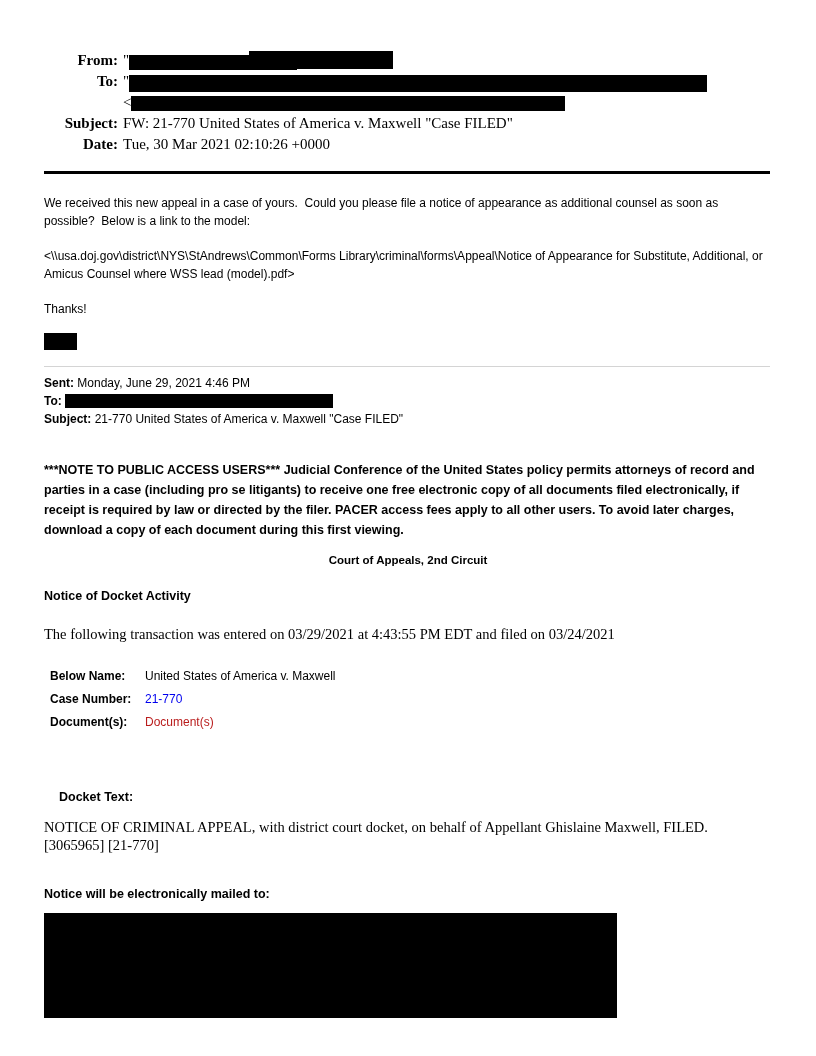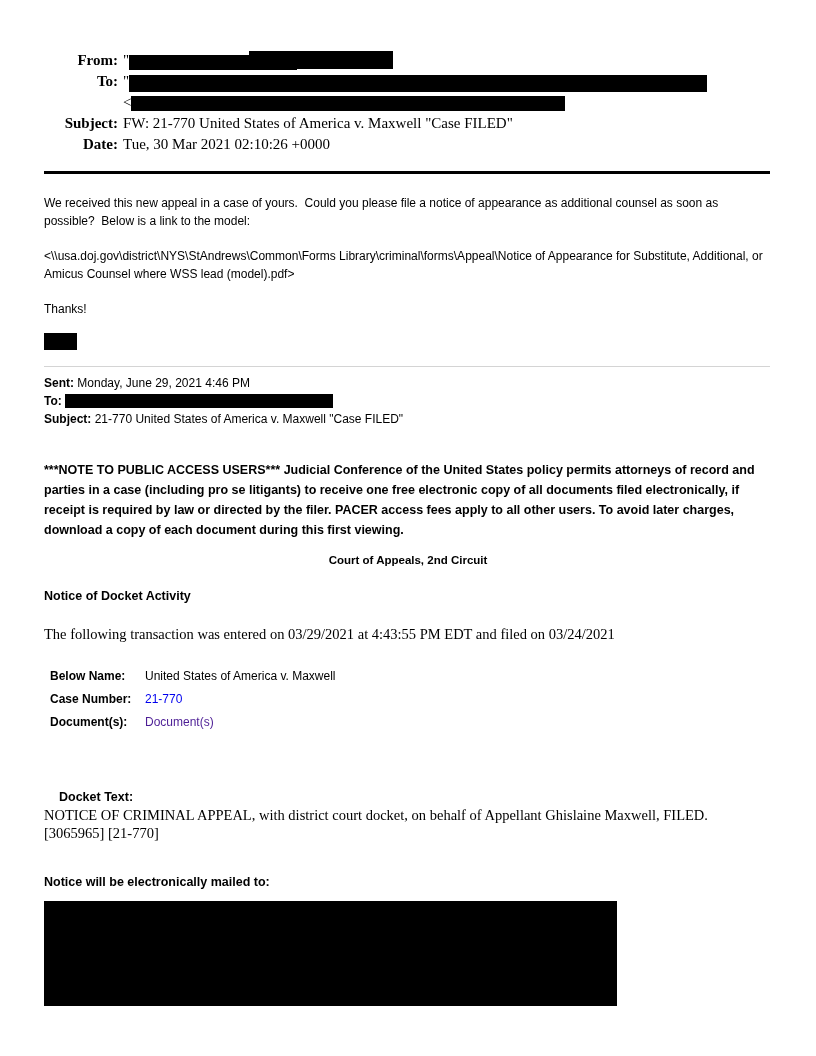--- a/index.html
+++ b/index.html
@@ -70,21 +70,21 @@
 
   .case-table { margin-top: 22px; margin-left: 6px; }
   .ct-row { display: flex; line-height: 23px; font-size: 12px; }
   .ct-label { width: 95px; flex: 0 0 95px; font-weight: bold; }
   .ct-value {}
   a.doc-link { cursor: pointer; }
 
   .docket-text-label { margin-top: 56px; font-size: 12.5px; font-weight: bold; padding-left: 15px; }
   .docket-text {
     font-family: "Liberation Serif", serif;
-    font-size: 14.5px; line-height: 18px; margin-top: 2px; width: 700px;
+    font-size: 14.5px; line-height: 18px; margin-top: 14px; width: 700px;
   }
   .mailed-label { margin-top: 33px; font-size: 12.5px; font-weight: bold; }
   .mailed-redact { width: 573px; height: 105px; margin-top: 12px; display: block; }
 </style>
 </head>
 <body>
 
 <div class="page">
 
   <div class="mail-header">
@@ -136,21 +136,21 @@
     <div class="ct-row">
       <span class="ct-label">Below Name:</span>
       <span class="ct-value">United States of America v. Maxwell</span>
     </div>
     <div class="ct-row">
       <span class="ct-label">Case Number:</span>
       <a class="ct-value doc-link" style="color: rgb(0, 0, 238);">21-770</a>
     </div>
     <div class="ct-row">
       <span class="ct-label">Document(s):</span>
-      <a class="ct-value doc-link" style="color: #4c1d95;">Document(s)</a>
+      <a class="ct-value doc-link" style="color: #b91c1c;">Document(s)</a>
     </div>
   </div>
 
   <div class="docket-text-label">Docket Text:</div>
   <div class="docket-text">NOTICE OF CRIMINAL APPEAL, with district court docket, on behalf of Appellant Ghislaine Maxwell, FILED. [3065965] [21-770]</div>
 
   <div class="mailed-label">Notice will be electronically mailed to:</div>
   <span class="redact mailed-redact"></span>
 
 </div>

